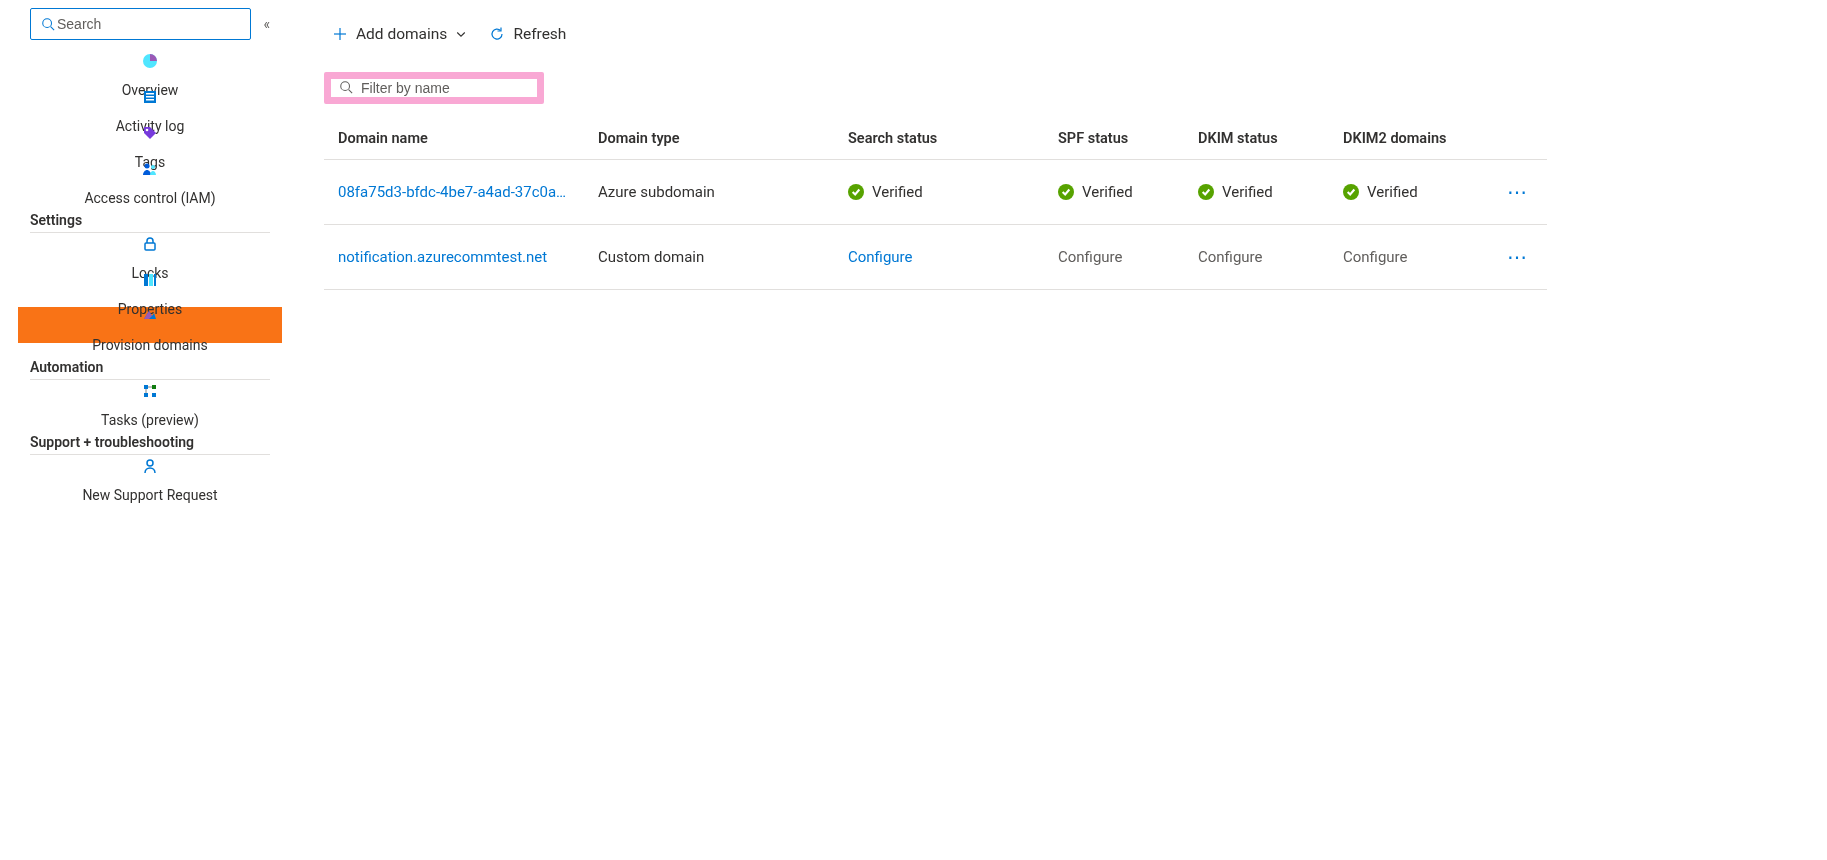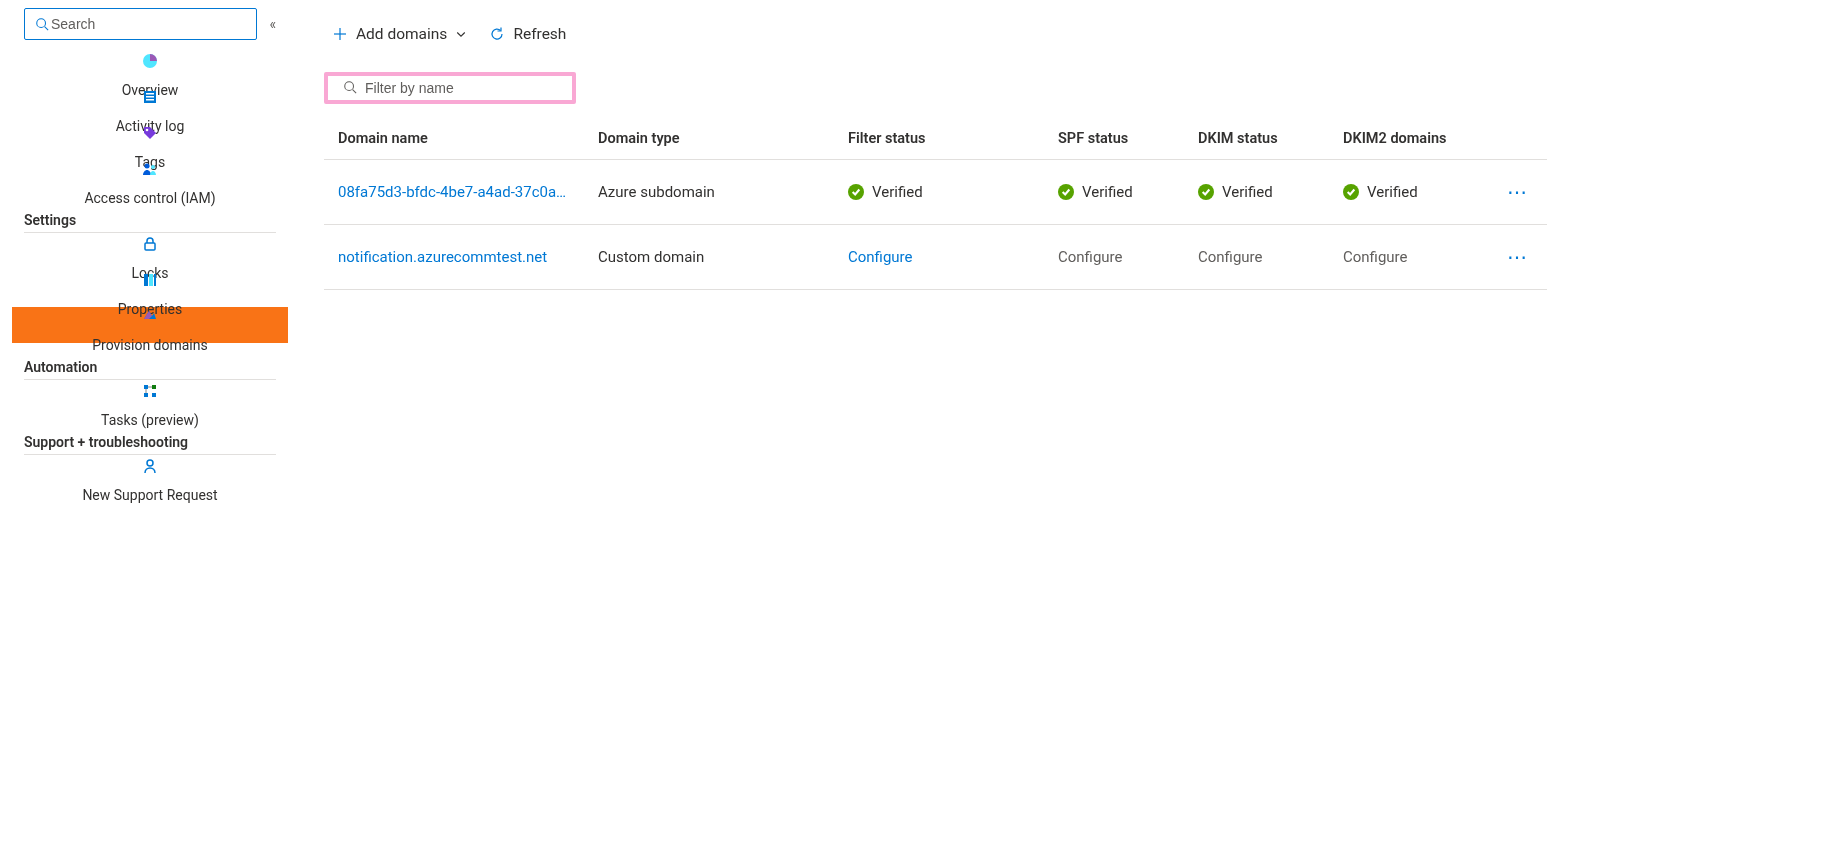--- a/index.html
+++ b/index.html
@@ -9,21 +9,21 @@
     color: #323130;
     background: #fff;
     width: 1827px;
     height: 860px;
     overflow: hidden;
     display: flex;
   }
   
   .sidebar {
     width: 300px;
-    padding: 8px 12px;
+    padding: 8px 18px;
   }
   .sidebar-top {
     display: flex;
     align-items: center;
     gap: 12px;
     padding: 0 12px 6px 12px;
   }
   .search-box {
     flex: 1;
     display: flex;
@@ -107,25 +107,25 @@
     font-size: 15.5px;
     color: #323130;
     cursor: pointer;
   }
   .cmd svg { stroke: #0078d4; fill: none; }
   .cmd .chevron { stroke: #323130; }
   .filter-row { padding: 16px 0 12px 0; }
   .filter-box {
     display: flex;
     align-items: center;
-    border: 4px solid #f9a8d4;
+    border: 7px solid #f9a8d4;
     border-radius: 2px;
     height: 32px;
-    width: 252px;
-    padding: 0 15px;
+    width: 220px;
+    padding: 0 8px;
   }
   .filter-box input {
     border: none;
     outline: none;
     width: 100%;
     font-size: 14px;
     color: #605e5c;
     background: transparent;
     margin-left: 8px;
   }
@@ -323,21 +323,21 @@
       </span>
       <input placeholder="Filter by name" style="">
     </div>
   </div>
 
   <table class="tbl">
     <thead>
       <tr>
         <th class="col-name">Domain name</th>
         <th class="col-type">Domain type</th>
-        <th class="col-status">Filter status</th>
+        <th class="col-status">Search status</th>
         <th class="col-spf">SPF status</th>
         <th class="col-dkim">DKIM status</th>
         <th class="col-dkim2">DKIM2 domains</th>
         <th></th>
       </tr>
     </thead>
     <tbody>
 
       <tr>
         <td class="col-name"><span class="link">08fa75d3-bfdc-4be7-a4ad-37c0a…</span></td>

